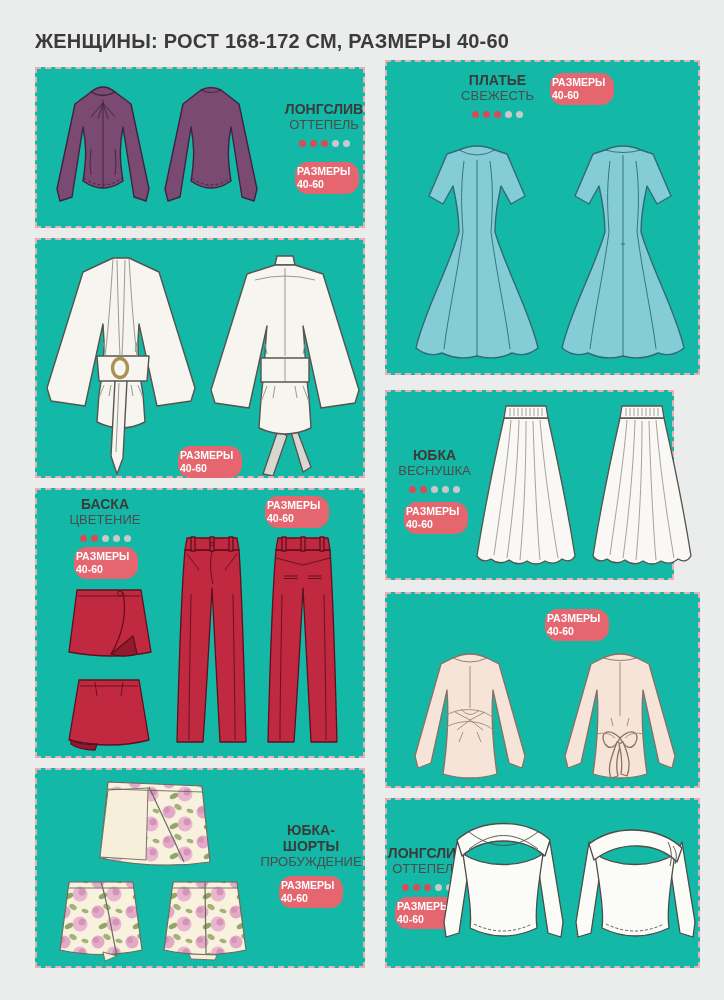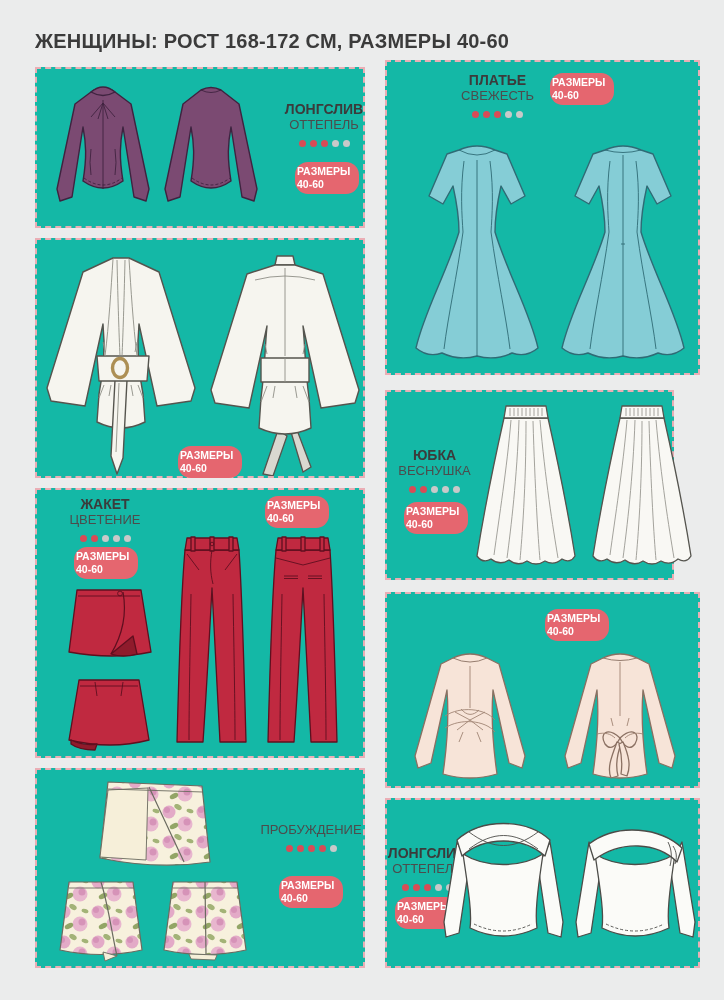--- a/index.html
+++ b/index.html
@@ -207,21 +207,21 @@
       <g transform="translate(120,0)">
         <path d="M41,10 L41,18 M45,10 L45,18 M49,10 L49,18 M53,10 L53,18 M57,10 L57,18 M61,10 L61,18 M65,10 L65,18 M69,10 L69,18 M73,10 L73,18"></path>
         <path d="M42,22 C38,70 30,120 25,157 M50,22 C48,80 42,130 38,160 M57,23 C57,90 53,140 51,162 M64,23 C66,90 69,140 71,162 M71,22 C76,80 84,130 89,160"></path>
       </g>
     </g>
   </svg>
 </section>
 
 <section class="panel p5">
   <div class="label-block lb5a">
-    <div class="item-type">ЖАКЕТ</div>
+    <div class="item-type">БАСКА</div>
     <div class="item-name">ЦВЕТЕНИЕ</div>
     <div class="dots">
         <span class="dot filled"></span>
         <span class="dot filled"></span>
         <span class="dot empty"></span>
         <span class="dot empty"></span>
         <span class="dot empty"></span>
       </div>
   </div>
   <div class="badge b5a">
@@ -349,20 +349,21 @@
       </g>
       <g transform="translate(112,102)">
         <path d="M14,8 L78,8 L87,76 Q46,85 5,76 Z" fill="url(#floral)"></path>
         <path d="M46,8 L47,80" fill="none"></path>
         <path d="M30,80 L58,81 L56,86 L32,85 Z" fill="#f6efd9" stroke-width="0.9"></path>
         <path d="M14,14 L79,14" fill="none" stroke-width="0.9"></path>
       </g>
     </g>
   </svg>
   <div class="label-block lb7">
+    <div class="item-type">ЮБКА-ШОРТЫ</div>
     <div class="item-name">ПРОБУЖДЕНИЕ</div>
     <div class="dots">
         <span class="dot filled"></span>
         <span class="dot filled"></span>
         <span class="dot filled"></span>
         <span class="dot filled"></span>
         <span class="dot empty"></span>
       </div>
   </div>
   <div class="badge b7">

